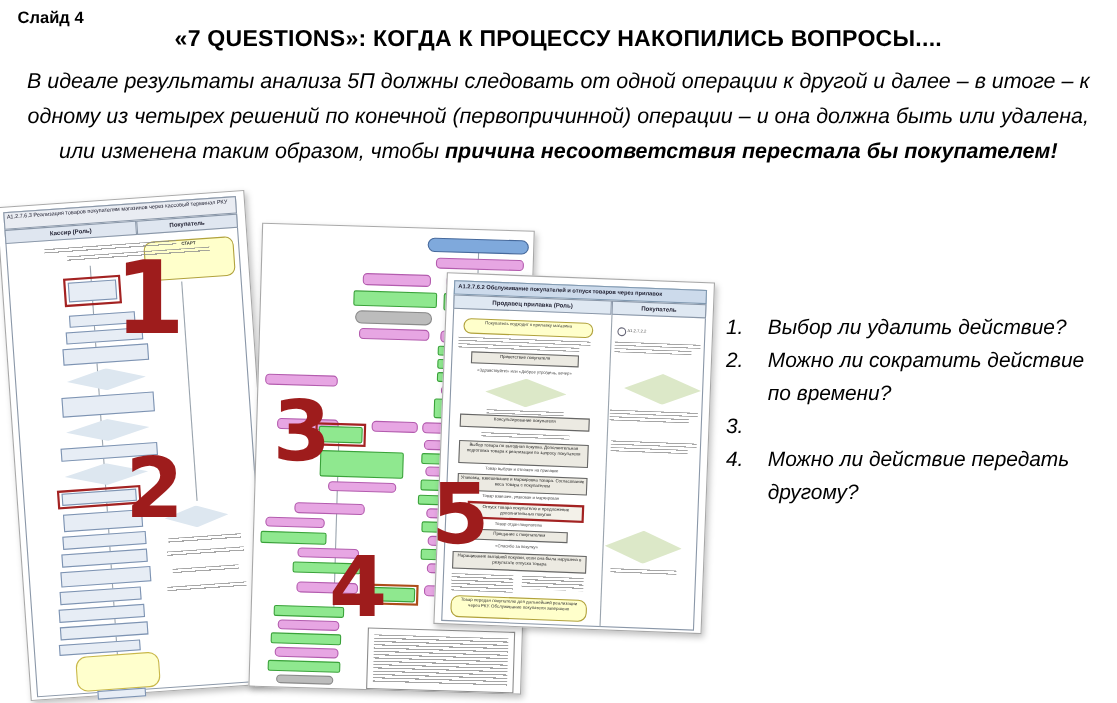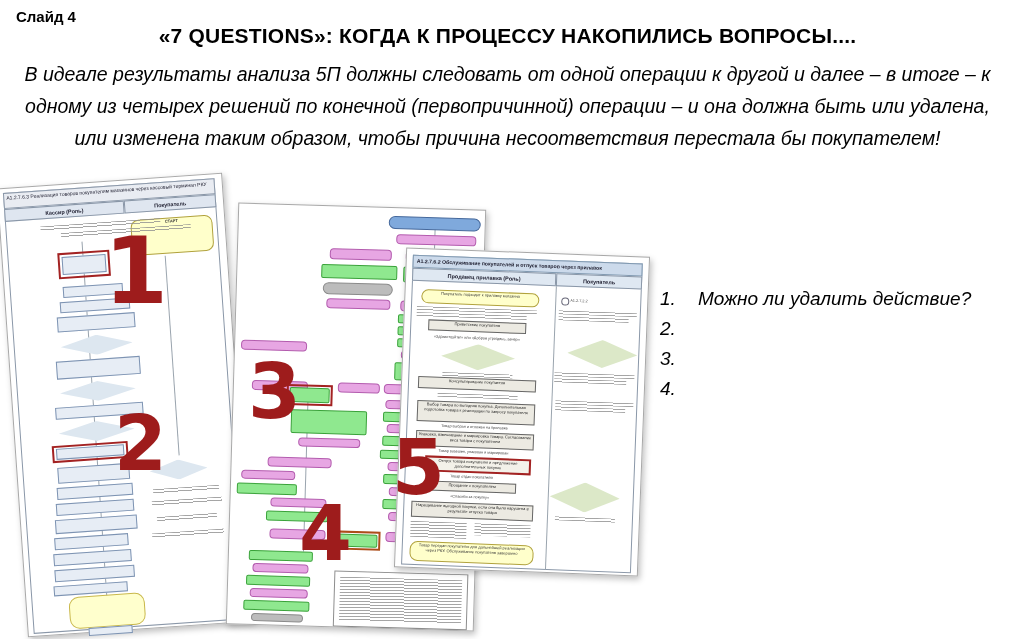--- a/index.html
+++ b/index.html
@@ -4,21 +4,21 @@
 <style>
   html,body{margin:0;padding:0;background:#fff;}
   body{width:1015px;height:639px;position:relative;overflow:hidden;
        font-family:"Liberation Sans","DejaVu Sans",sans-serif;color:#000;}
   .abs{position:absolute;box-sizing:border-box;}
 
   
   .slide-label{left:16px;top:8px;font-size:15px;font-weight:bold;}
   .title{left:0;top:24px;width:1015px;text-align:center;font-size:21px;font-weight:bold;letter-spacing:.2px;}
   .intro{left:20px;top:58px;width:975px;text-align:center;font-style:italic;font-size:19.5px;line-height:32px;}
-  .intro b{font-weight:normal;text-align:center;}
+  .intro b{font-weight:bold;text-align:center;}
 
   
   .qlist{left:660px;top:284px;width:352px;font-style:italic;font-size:19px;line-height:30px;}
   .qrow{display:flex;}
   .qnum{width:38px;flex:0 0 38px;}
   .qtxt{width:300px;}
 
   
   .doc{background:#fff;border:1px solid #a8a8a8;box-shadow:2px 3px 6px rgba(0,0,0,.25);}
   .ldoc{left:12px;top:180px;width:226px;height:450px;transform:rotate(-4deg);}
@@ -76,30 +76,32 @@
 <div class="abs intro">
   <span>В идеале результаты анализа 5П должны следовать от одной операции к другой и далее</span>
   <span>– в итоге – к одному из четырех решений по конечной (первопричинной) операции – и она</span>
   <span>должна быть или удалена, или изменена таким образом, чтобы </span><b>причина</b>
   <b>несоответствия перестала бы покупателем!</b>
 </div>
 
 <div class="abs qlist">
   <div class="qrow">
     <span class="qnum">1.</span>
-    <span class="qtxt">Можно ли удалить действие?</span>
+    <span class="qtxt">Выбор ли удалить действие?</span>
   </div>
   <div class="qrow">
     <span class="qnum">2.</span>
+    <span class="qtxt">Можно ли сократить действие по времени?</span>
   </div>
   <div class="qrow">
     <span class="qnum">3.</span>
   </div>
   <div class="qrow">
     <span class="qnum">4.</span>
+    <span class="qtxt">Можно ли действие передать другому?</span>
   </div>
 </div>
 
 <div class="abs doc ldoc" id="ldoc">
   <div class="frame" style="left:5px;top:4px;width:212px;height:442px;"></div>
   <div class="bar" style="left:5px;top:4px;width:212px;height:16px;">А1.2.7.6.3 Реализация товаров покупателям магазинов через кассовый терминал РКУ</div>
   <div class="colhead" style="left:5px;top:20px;width:120px;height:13px;">Кассир (Роль)</div>
   <div class="colhead" style="left:125px;top:20px;width:92px;height:13px;">Покупатель</div>
   <div class="foval" style="left:130px;top:40px;width:82px;height:36px;font-weight:bold;">СТАРТ</div>
 <div class="shp L" style="left: 40px; top: 40px; width: 120px; height: 5px;"></div>

